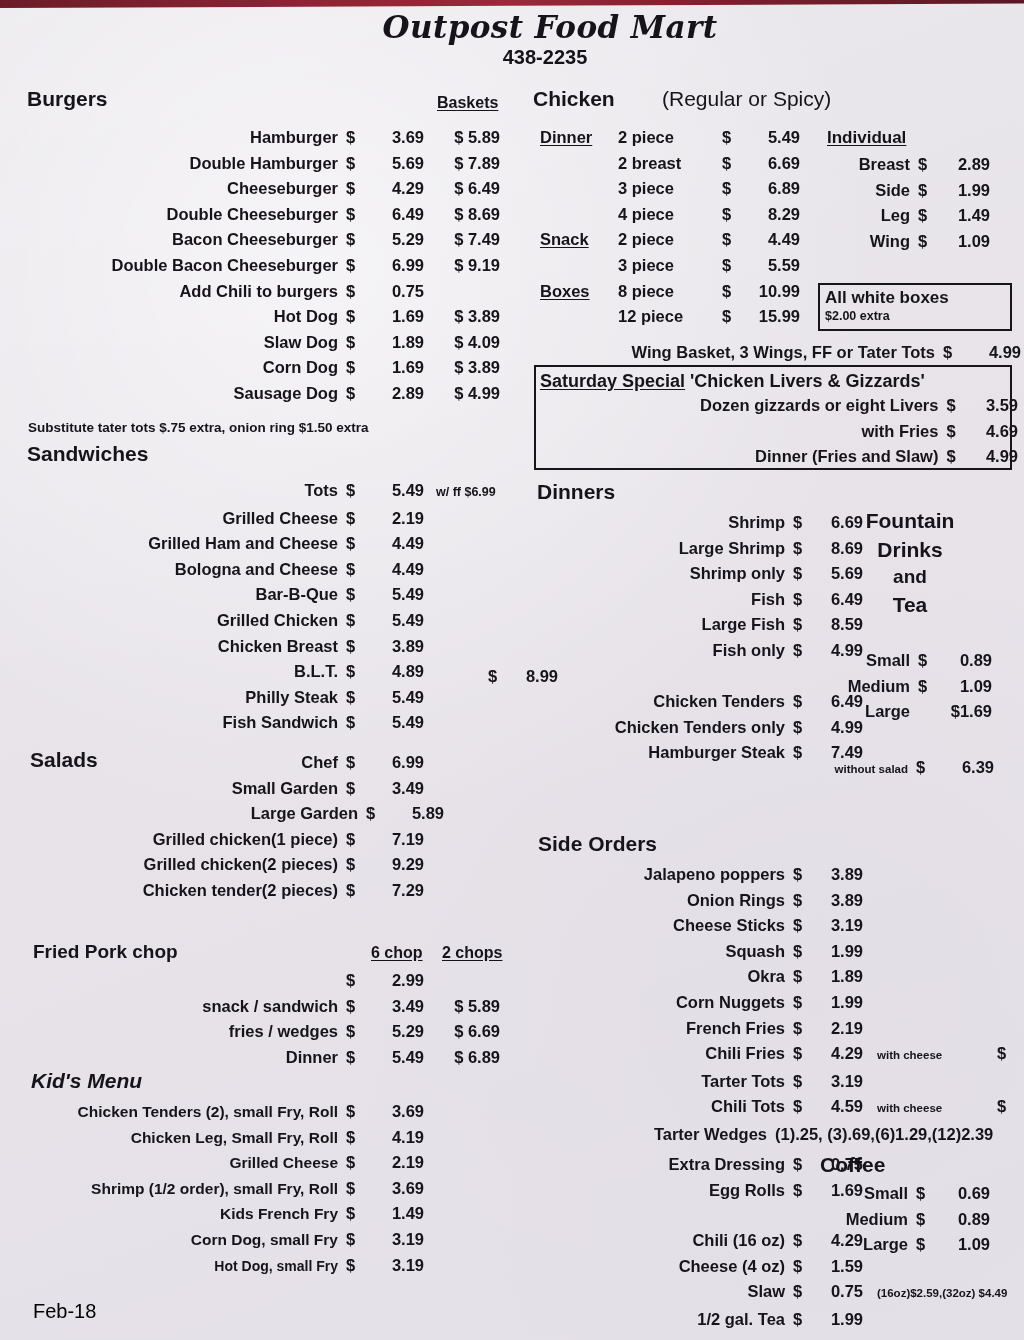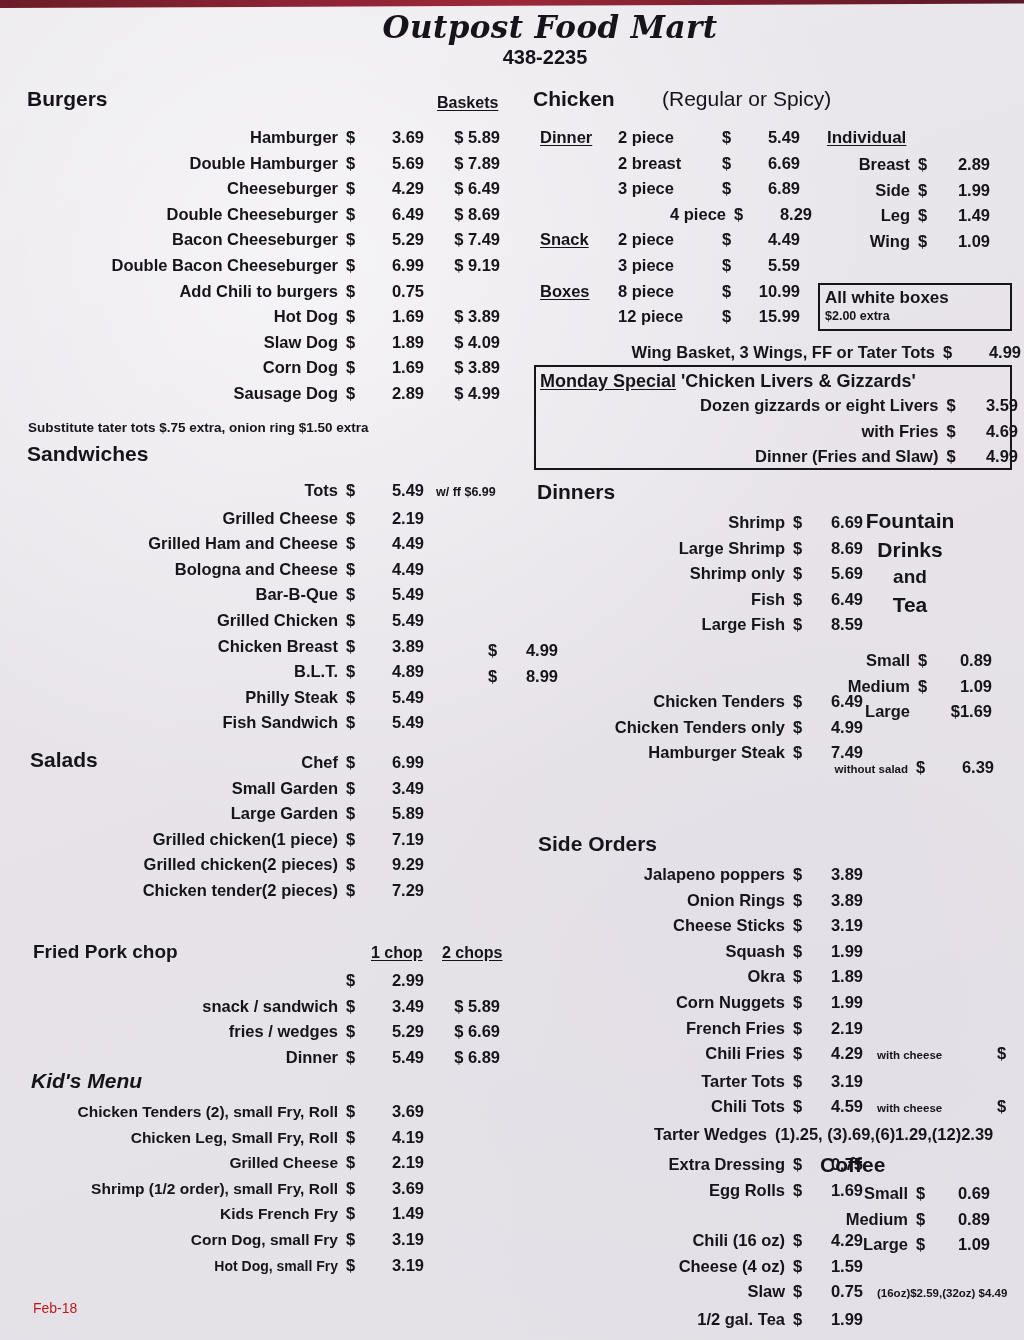--- a/index.html
+++ b/index.html
@@ -71,21 +71,21 @@
 
   
   .bx{position:absolute;border:2.5px solid #17151a;box-sizing:border-box;}
   .bx .t1{font-size:17px;font-weight:bold;padding:2px 4px 0 5px;line-height:21px;}
   .bx .t2{font-size:12.5px;font-weight:bold;padding:0 4px 3px 5px;line-height:17px;}
 
   .fs-title{font-size:18px;font-weight:bold;line-height:24px;padding:2px 0 0 4px;white-space:nowrap;}
   .fs-title u{text-decoration:underline;text-underline-offset:2px;}
 
   .ctr{text-align:center;}
-  .footer{position:absolute;left:33px;top:1300px;font-size:14px;color:#b91c1c;}
+  .footer{position:absolute;left:33px;top:1300px;font-size:20px;color:#000000;}
 </style>
 </head>
 <body>
 
 <div class="paper"></div>
 <div class="topband"></div>
 
 <div class="sheet">
 
   <div class="hdr">
@@ -237,21 +237,21 @@
         <div class="nm" style="width:338px;">Chef</div>
         <div class="dol">$</div>
         <div class="pr">6.99</div>
       </div>
       <div class="row">
         <div class="nm" style="width:338px;">Small Garden</div>
         <div class="dol">$</div>
         <div class="pr">3.49</div>
       </div>
       <div class="row">
-        <div class="nm" style="width:338px;">Large Garden</div>
+        <div class="nm" style="width:338px;padding-left:20px;">Large Garden</div>
         <div class="dol">$</div>
         <div class="pr">5.89</div>
       </div>
       <div class="row">
         <div class="nm" style="width:338px;">Grilled chicken(1 piece)</div>
         <div class="dol">$</div>
         <div class="pr">7.19</div>
       </div>
       <div class="row">
         <div class="nm" style="width:338px;">Grilled chicken(2 pieces)</div>
@@ -259,21 +259,21 @@
         <div class="pr">9.29</div>
       </div>
       <div class="row">
         <div class="nm" style="width:338px;">Chicken tender(2 pieces)</div>
         <div class="dol">$</div>
         <div class="pr">7.29</div>
       </div>
     </div>
 
   <div class="blk sect" style="left:33px;top:941px;font-size:19px;">Fried Pork chop</div>
-  <div class="blk hdrcol" style="left:371px;top:944px;">1 chop</div>
+  <div class="blk hdrcol" style="left:371px;top:944px;">6 chop</div>
   <div class="blk hdrcol" style="left:442px;top:944px;">2 chops</div>
   <div class="rows" id="porkchop-rows" style="left:0px;top:968px;">
       <div class="row">
         <div class="nm" style="width:338px;"></div>
         <div class="dol">$</div>
         <div class="pr">2.99</div>
         <div class="pr2"></div>
       </div>
       <div class="row">
         <div class="nm" style="width:338px;">snack / sandwich</div>
@@ -351,21 +351,21 @@
         <div class="pr">6.69</div>
       </div>
       <div class="row">
         <div class="lbl" style="text-decoration: none;"></div>
         <div class="nm" style="width:96px;text-align:left;">3 piece</div>
         <div class="dol">$</div>
         <div class="pr">6.89</div>
       </div>
       <div class="row">
         <div class="lbl" style="text-decoration: none;"></div>
-        <div class="nm" style="width:96px;text-align:right;margin-left:12px;">4 piece</div>
+        <div class="nm" style="width:96px;text-align:left;">4 piece</div>
         <div class="dol">$</div>
         <div class="pr">8.29</div>
       </div>
       <div class="row">
         <div class="lbl">Snack</div>
         <div class="nm" style="width:96px;text-align:left;">2 piece</div>
         <div class="dol">$</div>
         <div class="pr">4.49</div>
       </div>
       <div class="row">
@@ -417,21 +417,21 @@
     <div class="t2">$2.00 extra</div>
   </div>
 
   <div class="row" style="position:absolute;left:540px;top:340px;">
     <div class="nm" style="width:395px;">Wing Basket, 3 Wings, FF or Tater Tots</div>
     <div class="dol">$</div>
     <div class="pr">4.99</div>
   </div>
 
   <div class="bx" style="left:534px;top:365px;width:478px;height:105px;">
-    <div class="fs-title"><u>Monday Special</u><span> 'Chicken Livers &amp; Gizzards'</span></div>
+    <div class="fs-title"><u>Saturday Special</u><span> 'Chicken Livers &amp; Gizzards'</span></div>
     <div class="rows" id="friday-rows" style="position:relative;left:8px;top:0;margin-left:31px;">
         <div class="row">
           <div class="nm" style="width:386px;">Dozen gizzards or eight Livers</div>
           <div class="dol">$</div>
           <div class="pr" style="width:54px;">3.59</div>
         </div>
         <div class="row">
           <div class="nm" style="width:386px;">with Fries</div>
           <div class="dol">$</div>
           <div class="pr" style="width:54px;">4.69</div>
@@ -465,20 +465,21 @@
         <div class="nm" style="width:305px;">Fish</div>
         <div class="dol">$</div>
         <div class="pr" style="width:48px;">6.49</div>
       </div>
       <div class="row">
         <div class="nm" style="width:305px;">Large Fish</div>
         <div class="dol">$</div>
         <div class="pr" style="width:48px;">8.59</div>
       </div>
       <div class="row">
+        <div class="nm" style="width:305px;">Fish only</div>
         <div class="dol">$</div>
         <div class="pr" style="width:48px;">4.99</div>
       </div>
       <div class="row">
         <div class="dol">$</div>
         <div class="pr" style="width:48px;">8.99</div>
       </div>
       <div class="row">
         <div class="nm" style="width:305px;">Chicken Tenders</div>
         <div class="dol">$</div>

